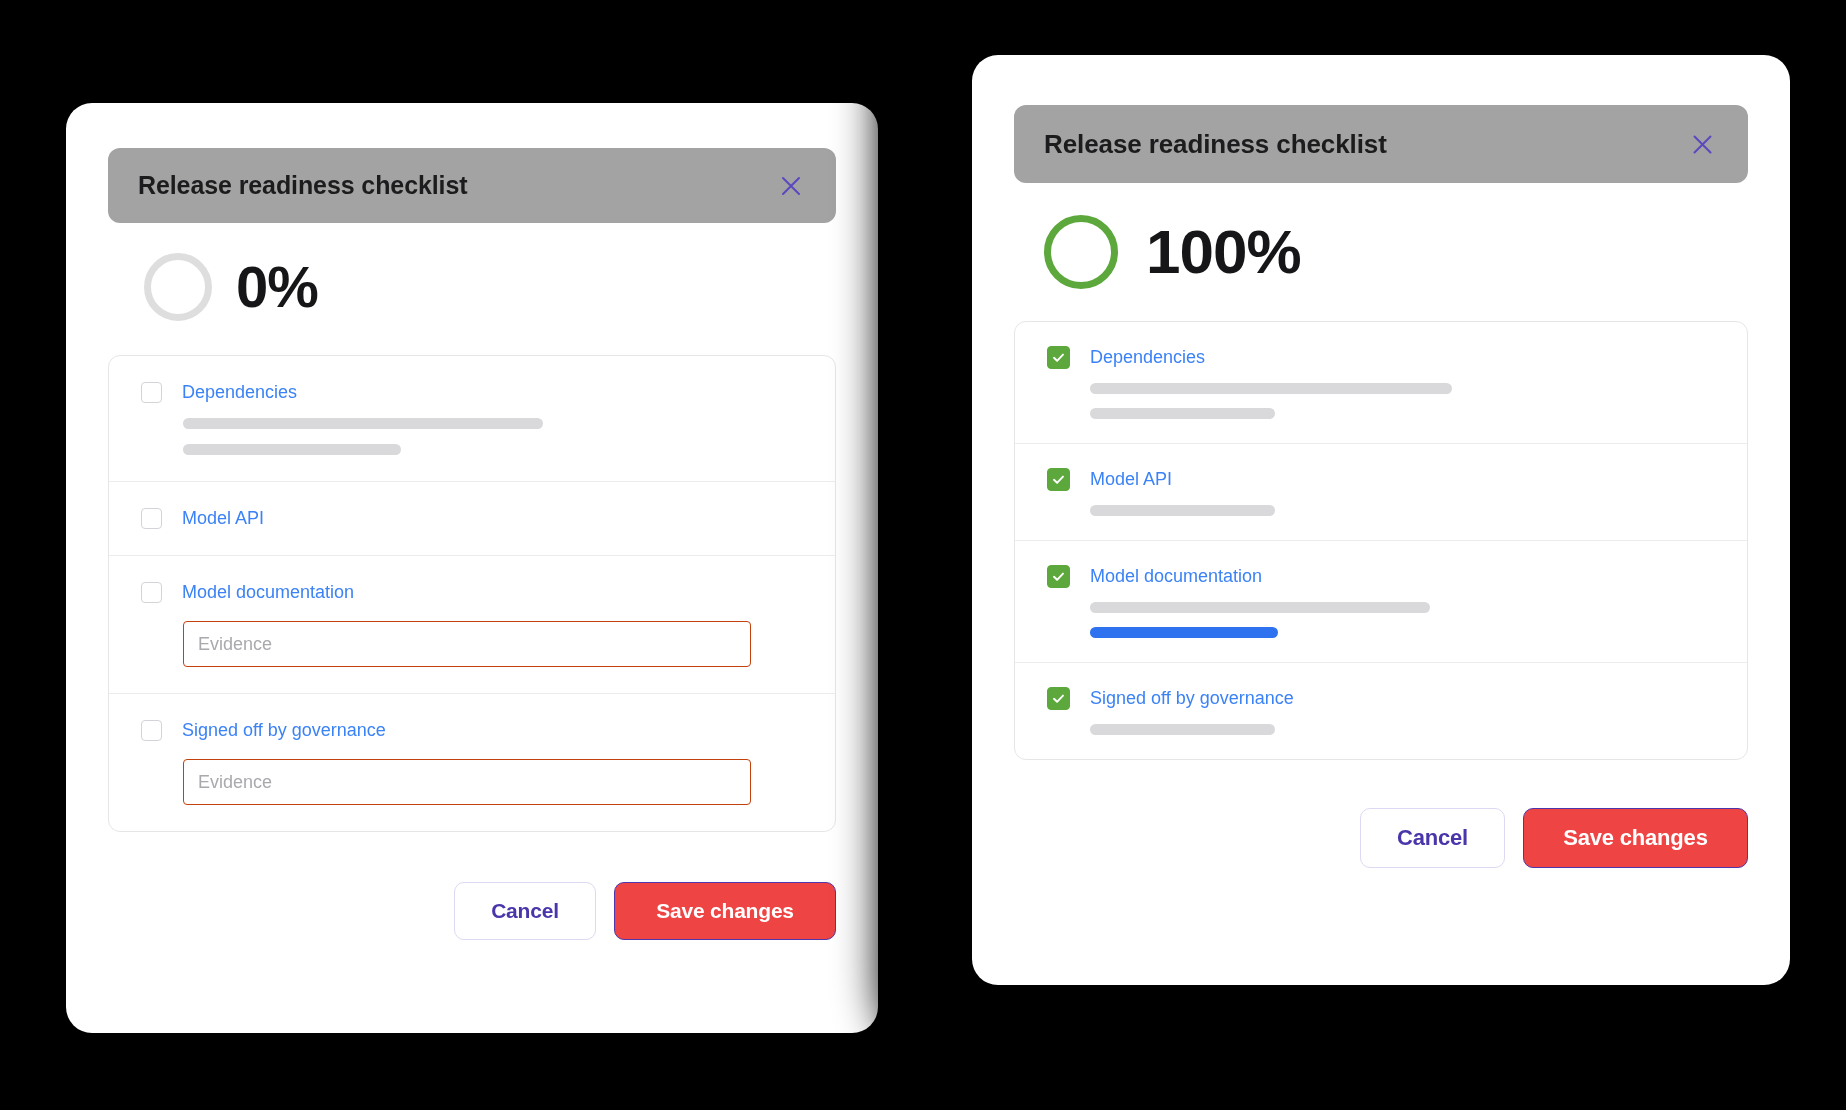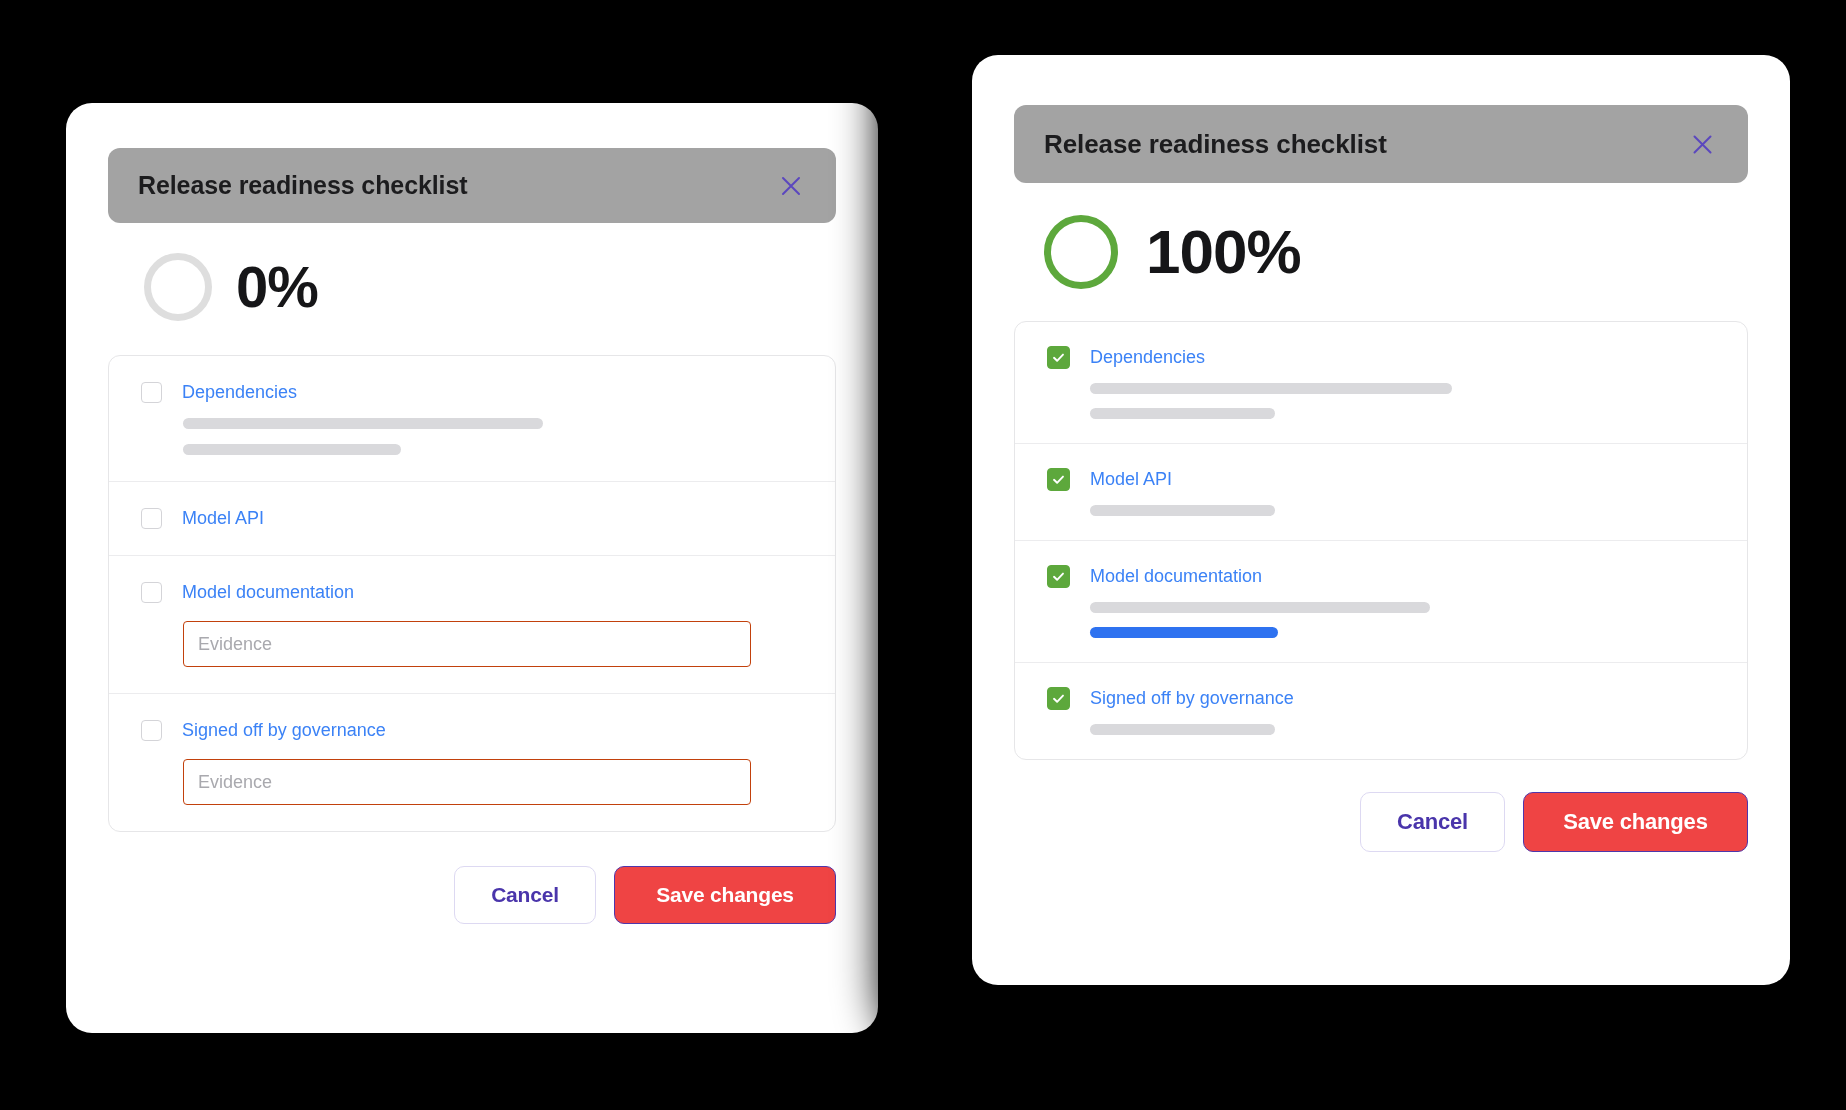--- a/index.html
+++ b/index.html
@@ -178,20 +178,21 @@
   .btn {
     box-sizing: border-box;
     border-radius: 10px;
     font-weight: 700;
     cursor: pointer;
     display: inline-flex;
     align-items: center;
     justify-content: center;
     font-family: "Liberation Sans", sans-serif;
     letter-spacing: -0.2px;
+    margin-top: 16px;
   }
   .btn-cancel {
     background: #ffffff;
     border: 1.6px solid #ddd9f2;
     color: #4a35ab;
   }
   .btn-primary {
     background: #ef4444;
     border: 1.6px solid #4f36ab;
     color: #ffffff;

